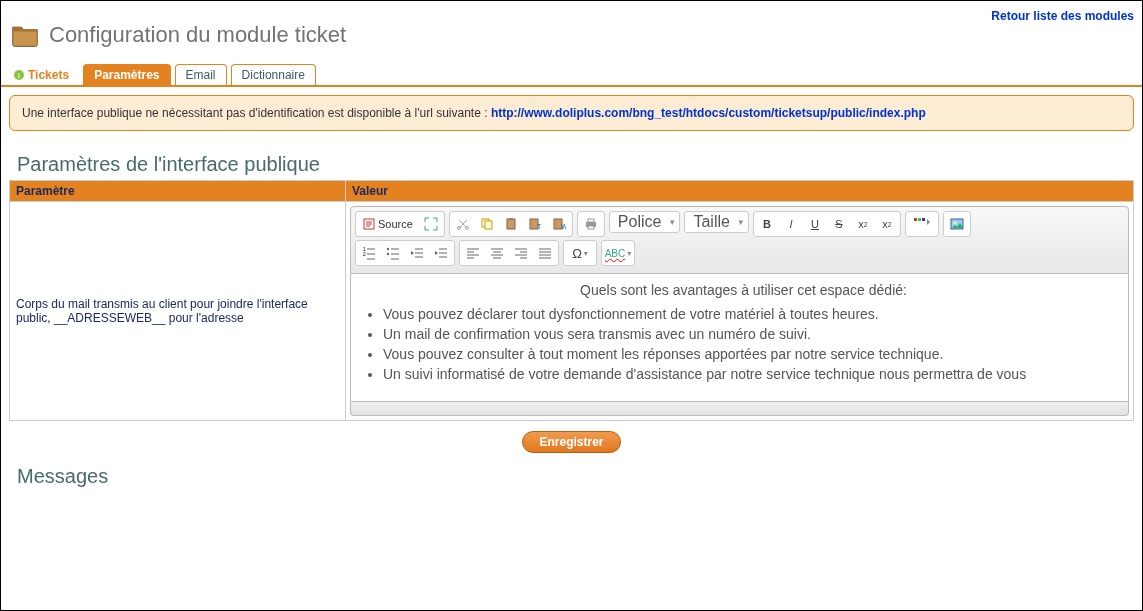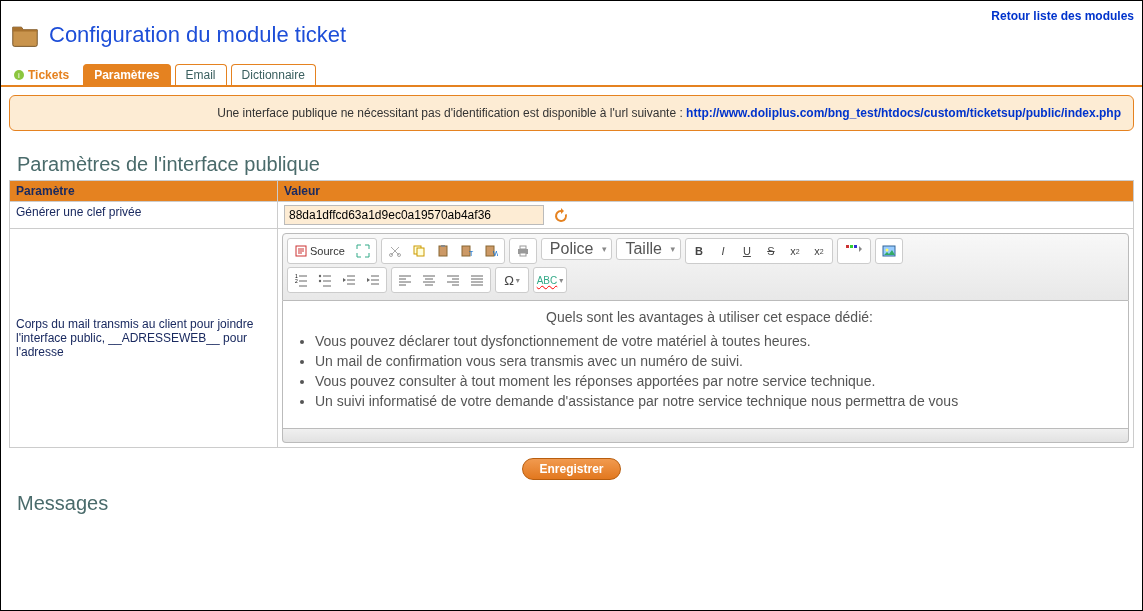--- a/index.html
+++ b/index.html
@@ -1,33 +1,33 @@
 <!DOCTYPE html>
 <html><head>
 <meta charset="utf-8">
 <style>
 * { box-sizing: border-box; }
 body { margin:0; font-family: Arial, sans-serif; font-size:12px; color:#333; background:#fff; border:1px solid #000; width:1143px; height:611px; overflow:hidden; position:relative; }
 .header { display:flex; align-items:center; padding:6px 10px 2px; }
 .folder-icon { width:28px; height:24px; margin-right:10px; }
-.page-title { font-size:22px; color:#1d4ed8; font-weight:normal; }
+.page-title { font-size:22px; color:#737373; font-weight:normal; }
 .back-link { position:absolute; right:8px; top:8px; color:#0033cc; font-size:12px; font-weight:bold; text-decoration:none; }
 .tabs { padding:0 10px; border-bottom:2px solid #e58220; display:flex; align-items:flex-end; gap:4px; }
 .tab { border:1px solid #e58220; border-bottom:none; border-radius:4px 4px 0 0; padding:3px 10px; font-size:12px; cursor:pointer; background:#fff; color:#3a5f5f; display:flex; align-items:center; gap:3px; }
 .tab.active { background:#e58220; color:#fff; font-weight:bold; }
 .tab.first { border:none; background:none; padding-left:2px; }
 .info-icon { width:12px; height:12px; }
-.notice { margin:8px 8px; border:1px solid #e58220; border-radius:6px; background:#fdecd4; padding:10px 12px; font-size:12px; color:#333;text-align:right; }
+.notice { margin:8px 8px; border:1px solid #e58220; border-radius:6px; background:#fdecd4; padding:10px 12px; font-size:12px; color:#333; }
 .notice a { color:#0033cc; text-decoration:none; font-weight:bold; }
 .section-title { font-size:20px; color:#4a6b6b; padding:14px 16px 4px; }
 .section-title2 { font-size:20px; color:#4a6b6b; padding:8px 16px 2px; }
 table.cfg { width:calc(100% - 16px); margin:0 8px; border-collapse:collapse; }
 table.cfg th { background:#e58220; color:#1a2a60; text-align:left; font-weight:bold; padding:3px 6px; border:1px solid #ccc; font-size:12px; }
 table.cfg td { border:1px solid #ccc; padding:3px 6px; vertical-align:top; font-size:12px; }
-.label-col { width:268px; color:#1a2a60; }
+.label-col { width:336px; color:#1a2a60; }
 .val-input { background:#fdecd4; border:1px solid #bbb; padding:2px 4px; width:260px; font-size:12px; }
 .refresh-icon { vertical-align:middle; margin-left:6px; cursor:pointer; }
 .editor-toolbar { border:1px solid #bbb; background:linear-gradient(#f8f8f8,#e8e8e8); border-radius:4px 4px 0 0; padding:4px; }
 .tb-row { display:flex; gap:4px; flex-wrap:wrap; margin-bottom:3px; }
 .tb-group { display:flex; border:1px solid #ccc; border-radius:3px; background:#fff; padding:1px; gap:0; align-items:center; }
 .tb-btn { width:24px; height:22px; display:flex; align-items:center; justify-content:center; cursor:pointer; font-size:11px; color:#444; border-radius:2px; }
 .tb-btn.src { width:auto; padding:0 6px; gap:3px; color:#333; font-size:11px; }
 .tb-select { border:1px solid #ccc; border-radius:3px; background:#fff; padding:2px 18px 2px 8px; font-size:16px; color:#555; cursor:pointer; position:relative; height:22px; display:flex; align-items:center; }
 .tb-select::after { content:"▾"; position:absolute; right:5px; font-size:9px; color:#888; }
 .editor-body { border:1px solid #bbb; border-top:none; background:#fff; height:128px; overflow-y:scroll; padding:8px 14px 8px 22px; font-size:14px; color:#555; font-family: Arial, sans-serif; }
@@ -78,29 +78,20 @@
 
 <div class="section-title">Paramètres de l'interface publique</div>
 
 <table class="cfg">
   <tbody>
       <tr>
     <th class="label-col">Paramètre</th>
     <th>Valeur</th>
   </tr>
   <tr>
-    <td class="label-col">Générer une clef privée</td>
-    <td>
-      <input class="val-input" value="88da1dffcd63a1d9ec0a19570ab4af36" style="">
-      <svg class="refresh-icon" width="16" height="16" viewBox="0 0 16 16">
-            <path fill="#e58220" d="M8 2a6 6 0 1 0 5.7 4.1l-1.8.7A4 4 0 1 1 8 4v2l3-3-3-3z"></path>
-          </svg>
-    </td>
-  </tr>
-  <tr>
     <td class="label-col" style="vertical-align:middle;">Corps du mail transmis au client pour joindre l'interface public, __ADRESSEWEB__ pour l'adresse</td>
     <td style="padding:4px;">
       <div class="editor-toolbar">
         <div class="tb-row">
           <div class="tb-group">
             <div class="tb-btn src">
                   <svg width="12" height="12">
                     <rect x="1" y="1" width="10" height="10" fill="none" stroke="#c33"></rect>
                     <path d="M3 4h6M3 6h6M3 8h4" stroke="#c33"></path>
                   </svg>

